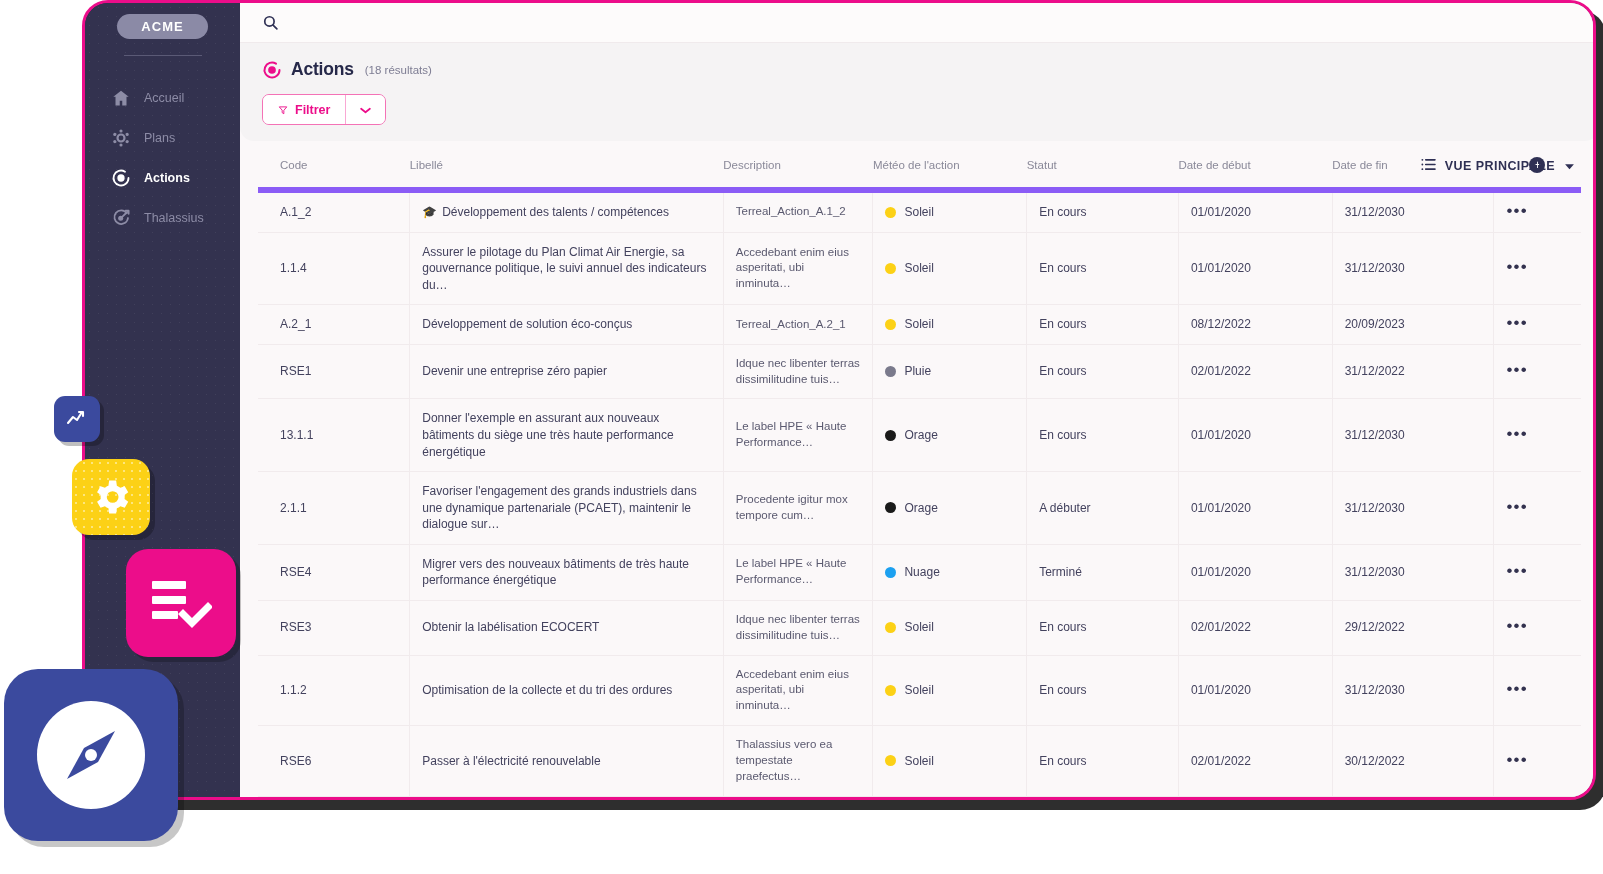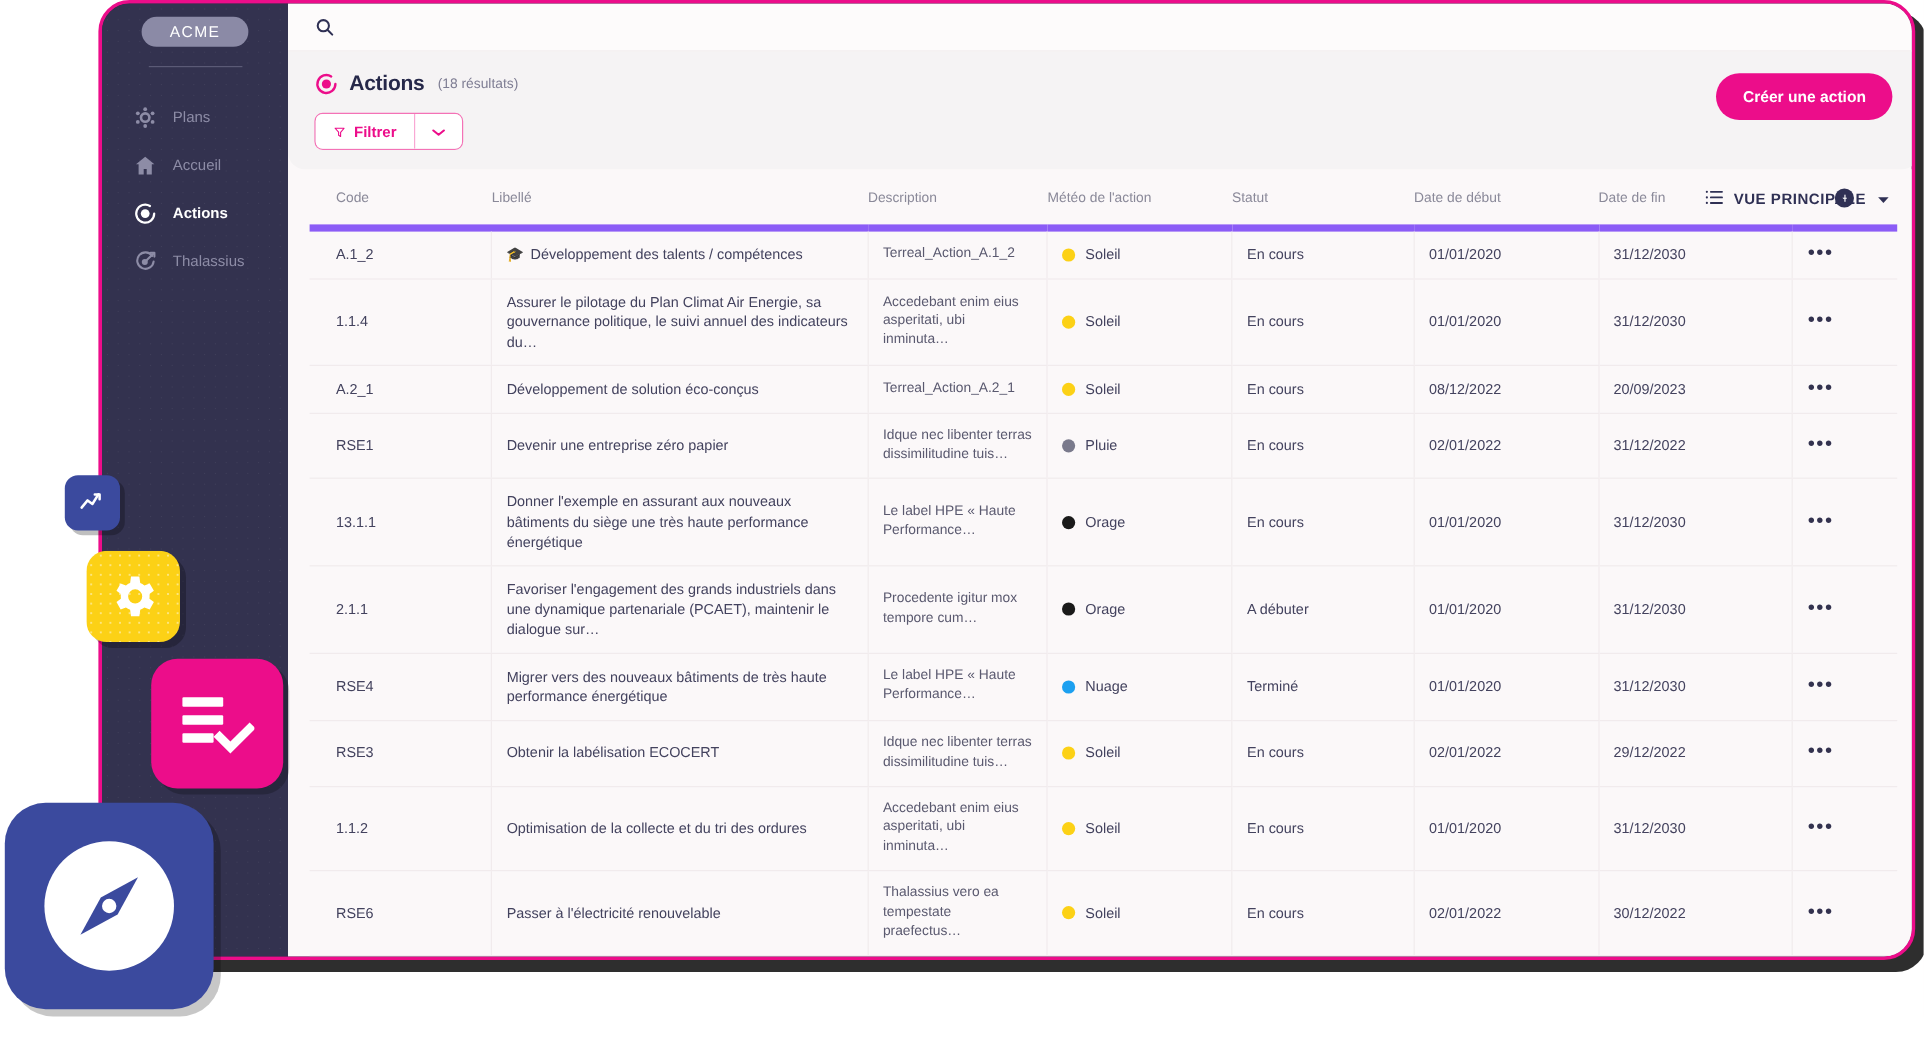--- a/index.html
+++ b/index.html
@@ -29,21 +29,21 @@
     width: 155px; height: 100%;
     background: #33324f;
     background-image: radial-gradient(circle, rgba(255,255,255,0.07) 0.7px, transparent 0.8px);
     background-size: 9px 9px;
     padding-top: 6px;
   }
   .brand-wrap { display:flex; justify-content:center; margin-top: 5px; }
   .brand {
     background: #8b8aa6;
     color: #ffffff;
-    font-size: 13px; font-weight: normal; letter-spacing: 1.1px;
+    font-size: 13px; font-weight: bold; letter-spacing: 1.1px;
     padding: 5px 24px; border-radius: 14px;
   }
   .brand-rule { width: 78px; height: 1px; background: #5b5a76; margin: 16px auto 0; }
 
   .nav { margin-top: 22px; }
   .nav-item {
     display: flex; align-items: center; gap: 13px;
     padding: 10px 0 10px 26px;
     color: #8d8ca6; font-size: 12.5px;
     cursor: pointer;
@@ -187,40 +187,40 @@
 
     <aside class="sidebar">
       <div class="brand-wrap">
         <div class="brand">ACME</div>
       </div>
       <div class="brand-rule"></div>
 
       <nav class="nav">
         <div class="nav-item">
           <span class="nav-icon">
+            <svg viewBox="0 0 24 24" fill="#8d8ca6">
+                <path d="M12 3.2 2.8 10.6h2.6V21h5.1v-5.6h3v5.6h5.1V10.6h2.6z"></path>
+              </svg>
+          </span>
+          <span>Accueil</span>
+        </div>
+
+        <div class="nav-item">
+          <span class="nav-icon">
             <svg viewBox="0 0 24 24" fill="none" stroke="#8d8ca6" stroke-width="2.6">
               <circle cx="12" cy="12" r="4.2"></circle>
               <circle cx="12" cy="3.6" r="1.9" fill="#8d8ca6" stroke="none"></circle>
               <circle cx="12" cy="20.4" r="1.9" fill="#8d8ca6" stroke="none"></circle>
               <circle cx="4.6" cy="7.7" r="1.9" fill="#8d8ca6" stroke="none"></circle>
               <circle cx="19.4" cy="7.7" r="1.9" fill="#8d8ca6" stroke="none"></circle>
               <circle cx="4.6" cy="16.3" r="1.9" fill="#8d8ca6" stroke="none"></circle>
               <circle cx="19.4" cy="16.3" r="1.9" fill="#8d8ca6" stroke="none"></circle>
             </svg>
           </span>
           <span>Plans</span>
-        </div>
-
-        <div class="nav-item">
-          <span class="nav-icon">
-            <svg viewBox="0 0 24 24" fill="#8d8ca6">
-                <path d="M12 3.2 2.8 10.6h2.6V21h5.1v-5.6h3v5.6h5.1V10.6h2.6z"></path>
-              </svg>
-          </span>
-          <span>Accueil</span>
         </div>
 
         <div class="nav-item active">
           <span class="nav-icon">
             <svg viewBox="0 0 24 24" fill="none">
               <path d="M21 12a9 9 0 1 1-4.2-7.6" stroke="#ffffff" stroke-width="2.2" stroke-linecap="round"></path>
               <circle cx="12" cy="12" r="4.4" fill="#ffffff"></circle>
             </svg>
           </span>
           <span>Actions</span>
@@ -279,21 +279,20 @@
             <button class="filter-caret">
               <span>
                 <svg width="11" height="7" viewBox="0 0 12 8" fill="none" stroke="#ec0d8a" stroke-width="2" stroke-linecap="round" stroke-linejoin="round">
                     <path d="M1 2l5 4 5-4"></path>
                   </svg>
               </span>
             </button>
           </div>
         </div>
 
-        <button class="create-btn">Créer une action</button>
 
         <div class="view-select">
           <span>
             <svg width="15" height="13" viewBox="0 0 16 14" fill="none" stroke="#2f3054" stroke-width="1.7" stroke-linecap="round">
               <path d="M5 2h10M5 7h10M5 12h10"></path>
                 <circle cx="1.4" cy="2" r="1" fill="#2f3054" stroke="none"></circle>
                 <circle cx="1.4" cy="7" r="1" fill="#2f3054" stroke="none"></circle>
                 <circle cx="1.4" cy="12" r="1" fill="#2f3054" stroke="none"></circle>
             </svg>
           </span>

